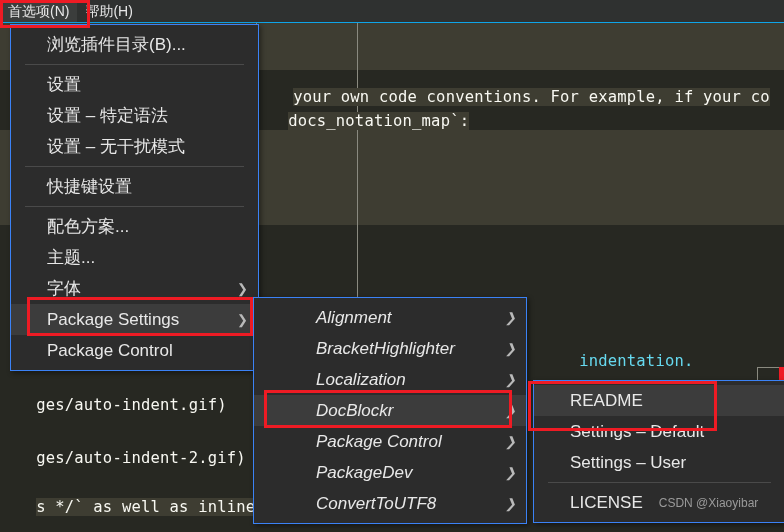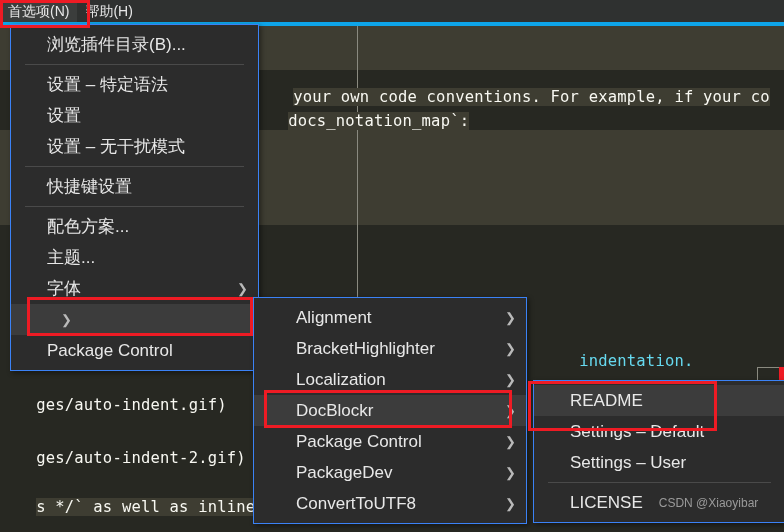--- a/index.html
+++ b/index.html
@@ -47,21 +47,21 @@
     color: #f8f8f2;
   }
   .code-line .hl { background: #3e3d32; }
 
   
   #menubar {
     position: absolute;
     top: 0; left: 0; right: 0;
     height: 22px;
     background: #2f3130;
-    border-bottom: 4px solid #0ea5e9;
+    border-bottom: 1px solid #0ea5e9;
     display: flex;
     align-items: center;
     z-index: 40;
   }
   .menubar-item {
     position: relative;
     height: 22px;
     display: flex;
     align-items: center;
     padding: 0 8px;
@@ -119,21 +119,21 @@
     top: 297px;
     width: 272px;
   }
   #menu-docblockr {
     left: 533px;
     top: 380px;
     width: 251px;
     border-right: none;
   }
   #menu-docblockr .menu-row { padding-left: 36px; }
-  #menu-package-settings .menu-row { padding-left: 42px; }
+  #menu-package-settings .menu-row { padding-left: 62px; font-style: italic; }
 
   
   .watermark {
     color: #9a9a9a;
     font-size: 12px;
     margin-left: 16px;
   }
 
   
   .red-box {
@@ -202,46 +202,47 @@
 </div>
 
 <div class="menu-panel" id="menu-preferences">
 
   <div class="menu-row cjk">
     <span class="menu-label">浏览插件目录(B)...</span>
   </div>
   <div class="menu-sep"></div>
 
   <div class="menu-row cjk">
+    <span class="menu-label">设置</span>
+  </div>
+  <div class="menu-row cjk">
     <span class="menu-label">设置 – 特定语法</span>
   </div>
   <div class="menu-row cjk">
-    <span class="menu-label">设置</span>
-  </div>
-  <div class="menu-row cjk">
     <span class="menu-label">设置 – 无干扰模式</span>
   </div>
   <div class="menu-sep"></div>
 
   <div class="menu-row cjk">
     <span class="menu-label">快捷键设置</span>
   </div>
   <div class="menu-sep"></div>
 
   <div class="menu-row cjk">
     <span class="menu-label">配色方案...</span>
   </div>
   <div class="menu-row cjk">
     <span class="menu-label">主题...</span>
   </div>
   <div class="menu-row cjk">
     <span class="menu-label">字体</span>
     <span class="menu-arrow">❯</span>
   </div>
   <div class="menu-row selected">
+    <span class="menu-label">Package Settings</span>
     <span class="menu-arrow">❯</span>
   </div>
   <div class="menu-row">
     <span class="menu-label">Package Control</span>
   </div>
 </div>
 
 <div class="menu-panel" id="menu-package-settings">
   <div class="menu-row">
     <span class="menu-label">Alignment</span>

